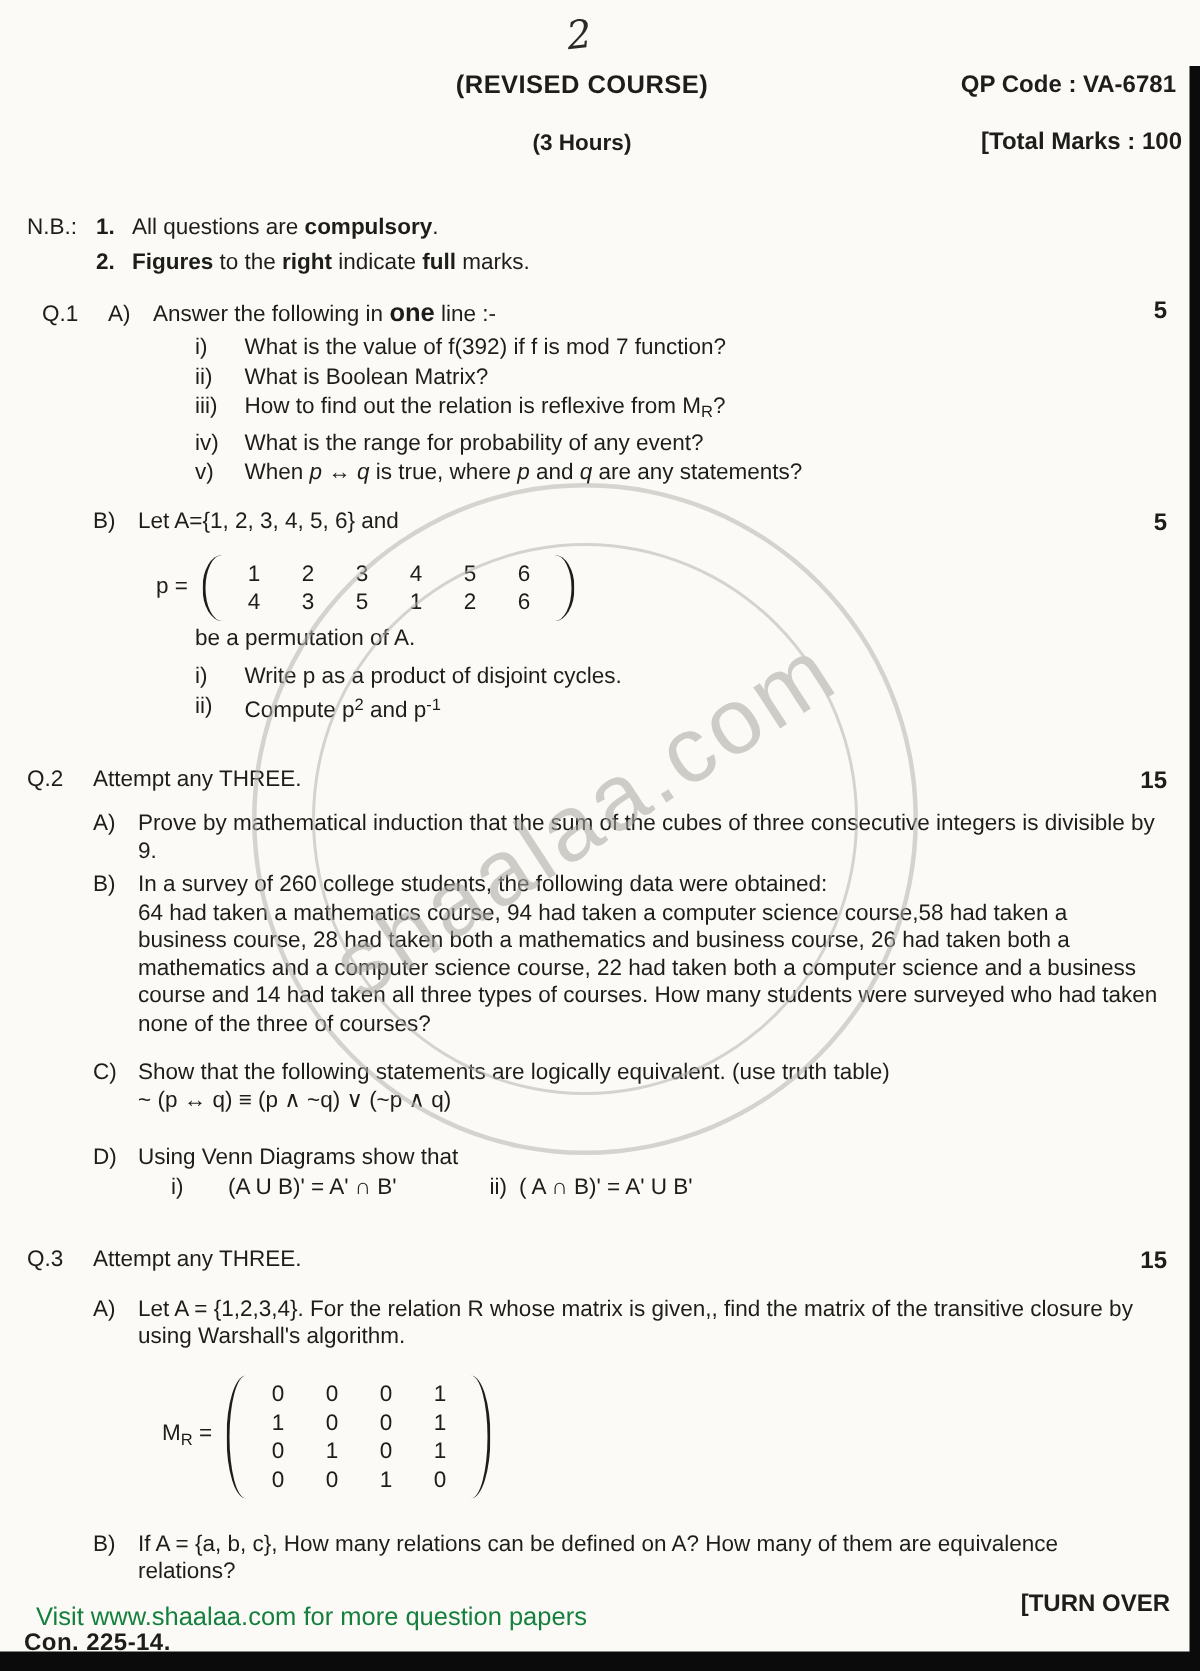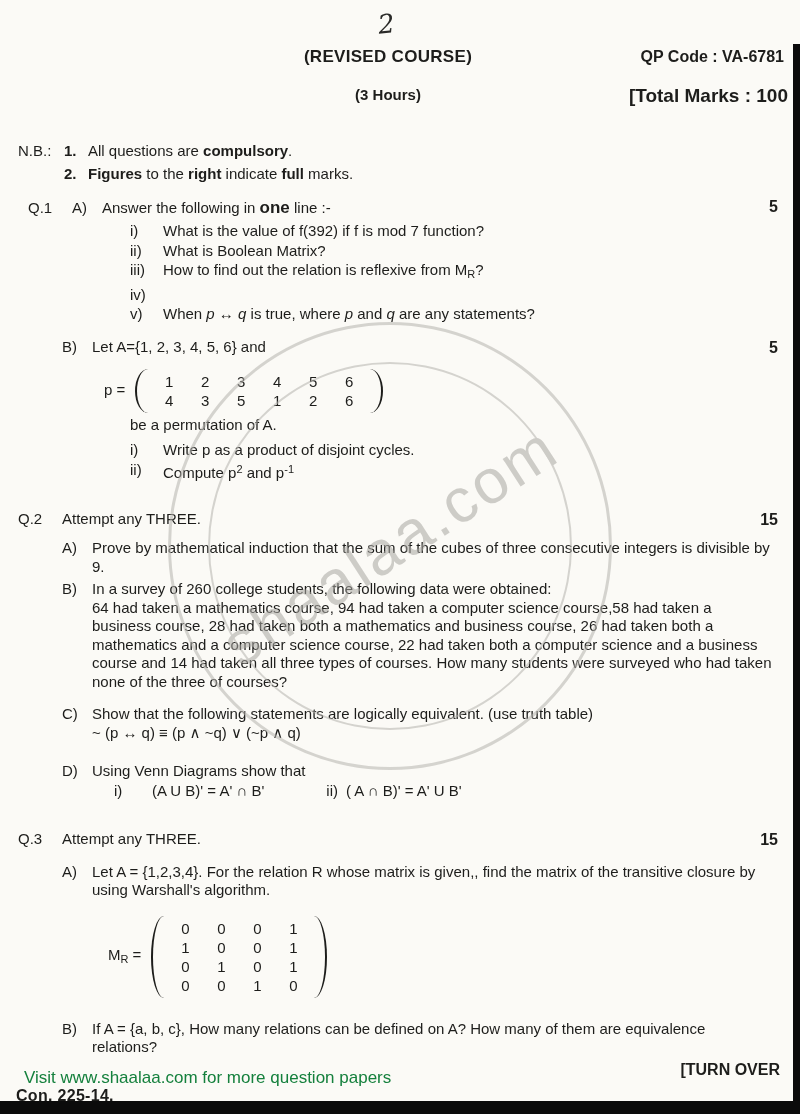--- a/index.html
+++ b/index.html
@@ -31,21 +31,21 @@
     transform:translate(-50%,-50%) rotate(-33deg);
     font-size:62px; color:#a9a7a2; letter-spacing:3px;
   }
 
   
   .hdr1 { position:relative; margin-top:46px; text-align:center; z-index:1; }
   .course { display:inline-block; transform:translateX(-12px); font-weight:bold; font-size:17px; letter-spacing:.3px; }
   .qp-code { position:absolute; right:16px; top:1px; font-weight:bold; font-size:16px; }
   .hdr2 { position:relative; margin-top:19px; text-align:center; z-index:1; }
   .hours { display:inline-block; transform:translateX(-12px); font-weight:bold; font-size:15px; }
-  .total-marks { position:absolute; right:12px; top:-2px; font-weight:bold; font-size:19px;text-align:center; }
+  .total-marks { position:absolute; right:12px; top:-2px; font-weight:bold; font-size:16px;text-align:center; }
 
   
   .nb { margin-top:34px; padding-left:18px; line-height:23px; position:relative; z-index:1; }
   .nb-line { display:flex; }
   .nb-label { width:46px; flex:none; }
   .nb-num { width:24px; flex:none; font-weight:bold; }
 
   
   .qh { position:relative; display:flex; align-items:baseline; padding-left:18px; padding-right:62px; z-index:1; }
   .qnum { width:44px; flex:none; }
@@ -143,20 +143,21 @@
     <div class="subitem">
       <span class="snum">ii)</span>
       <span class="stext">What is Boolean Matrix?</span>
     </div>
     <div class="subitem">
       <span class="snum">iii)</span>
       <span class="stext"><span>How to find out the relation is reflexive from M</span><sub>R</sub><span>?</span></span>
     </div>
     <div class="subitem">
       <span class="snum">iv)</span>
+      <span class="stext">What is the range for probability of any event?</span>
     </div>
     <div class="subitem">
       <span class="snum">v)</span>
       <span class="stext"><span>When </span><i>p ↔ q</i><span> is true, where </span><i>p</i><span> and </span><i>q</i><span> are any statements?</span></span>
     </div>
   </div>
 
   <div class="qh mt14">
     <span class="qnum"></span>
     <span class="qsub">B)</span>

